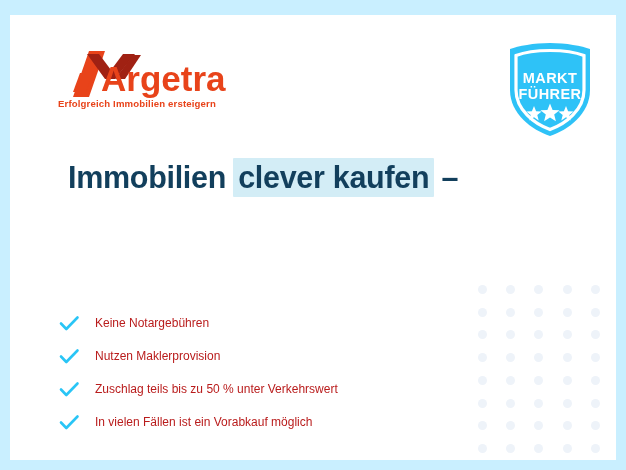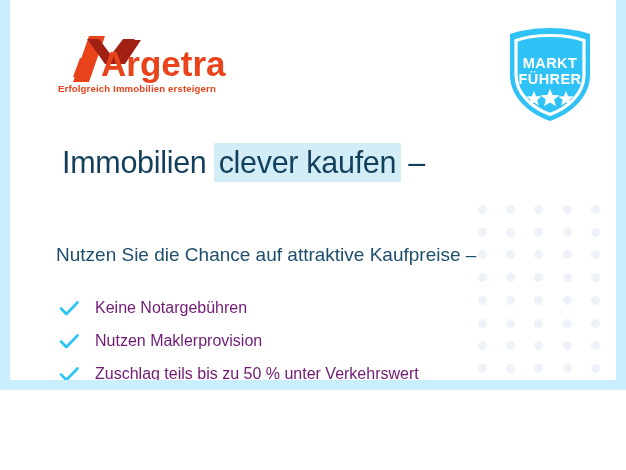--- a/index.html
+++ b/index.html
@@ -11,24 +11,24 @@
     width: 626px;
     height: 470px;
     overflow: hidden;
     font-family: "Liberation Sans", sans-serif;
     background: #ffffff;
   }
 
   .banner {
     position: relative;
     width: 626px;
-    height: 390px;
+    height: 470px;
     box-sizing: border-box;
     background: #c9efff;
-    padding: 0 10px 10px 10px;
+    padding: 15px 10px 10px 10px;
   }
 
   .banner-inner {
     position: relative;
     width: 100%;
     height: 100%;
     background: #ffffff;
     overflow: hidden;
   }
 
@@ -70,26 +70,26 @@
     right: 20px;
     top: 27px;
     width: 92px;
     height: 96px;
   }
   .badge svg { display: block; }
 
   
   .headline {
     position: absolute;
-    left: 52px;
+    left: 58px;
     top: 122px;
     width: 480px;
     color: #123f5c;
     font-size: 30.5px;
-    font-weight: normal;
+    font-weight: bold;
     line-height: 1.32;
     letter-spacing: -0.3px;
   }
   .headline .line { display: block; white-space: nowrap; }
   .hl {
     background: #d3edf6;
     padding: 2px 5px 3px 5px;
     margin: 0 -1px;
     border-radius: 1px;
   }
@@ -125,22 +125,22 @@
   }
   .check-icon {
     flex: 0 0 auto;
     width: 22px;
     height: 22px;
     margin-right: 15px;
     display: block;
   }
   .check-icon svg { display: block; }
   .check-label {
-    color: #701a75;
-    font-size: 16px;
+    color: #b91c1c;
+    font-size: 12px;
     line-height: 1;
     white-space: nowrap;
   }
 </style>
 </head>
 <body>
 
 <div class="banner">
   <div class="banner-inner">
 
@@ -218,21 +218,20 @@
           <polygon points="62,64 64.1,69.2 69.6,69.5 65.3,73 66.7,78.4 62,75.3 57.3,78.4 58.7,73 54.4,69.5 59.9,69.2"></polygon>
         </g>
       </svg>
     </div>
 
     <h1 class="headline">
       <span class="line"><span>Immobilien </span><span class="hl">clever kaufen</span><span> –</span></span>
     </h1>
 
     <p class="sub">
-      <span class="line">Nutzen Sie die Chance auf attraktive Kaufpreise –</span>
     </p>
 
     <ul class="checklist">
       <li>
         <span class="check-icon">
           <svg width="22" height="22" viewBox="0 0 22 22" xmlns="http://www.w3.org/2000/svg" aria-hidden="true">
             <path d="M3 11.5 L8.3 17 L19.5 5.5" fill="none" stroke="#29c5f6" stroke-width="2.6" stroke-linecap="round" stroke-linejoin="round"></path>
           </svg>
         </span>
         <span class="check-label">Keine Notargebühren</span>
@@ -245,17 +244,25 @@
         </span>
         <span class="check-label">Nutzen Maklerprovision</span>
       </li>
       <li>
         <span class="check-icon">
           <svg width="22" height="22" viewBox="0 0 22 22" xmlns="http://www.w3.org/2000/svg" aria-hidden="true">
             <path d="M3 11.5 L8.3 17 L19.5 5.5" fill="none" stroke="#29c5f6" stroke-width="2.6" stroke-linecap="round" stroke-linejoin="round"></path>
           </svg>
         </span>
         <span class="check-label">Zuschlag teils bis zu 50 % unter Verkehrswert</span>
+      </li>
+      <li>
+        <span class="check-icon">
+          <svg width="22" height="22" viewBox="0 0 22 22" xmlns="http://www.w3.org/2000/svg" aria-hidden="true">
+            <path d="M3 11.5 L8.3 17 L19.5 5.5" fill="none" stroke="#29c5f6" stroke-width="2.6" stroke-linecap="round" stroke-linejoin="round"></path>
+          </svg>
+        </span>
+        <span class="check-label">In vielen Fällen ist ein Vorabkauf möglich</span>
       </li>
     </ul>
 
   </div>
 </div>
 
 </body></html>

